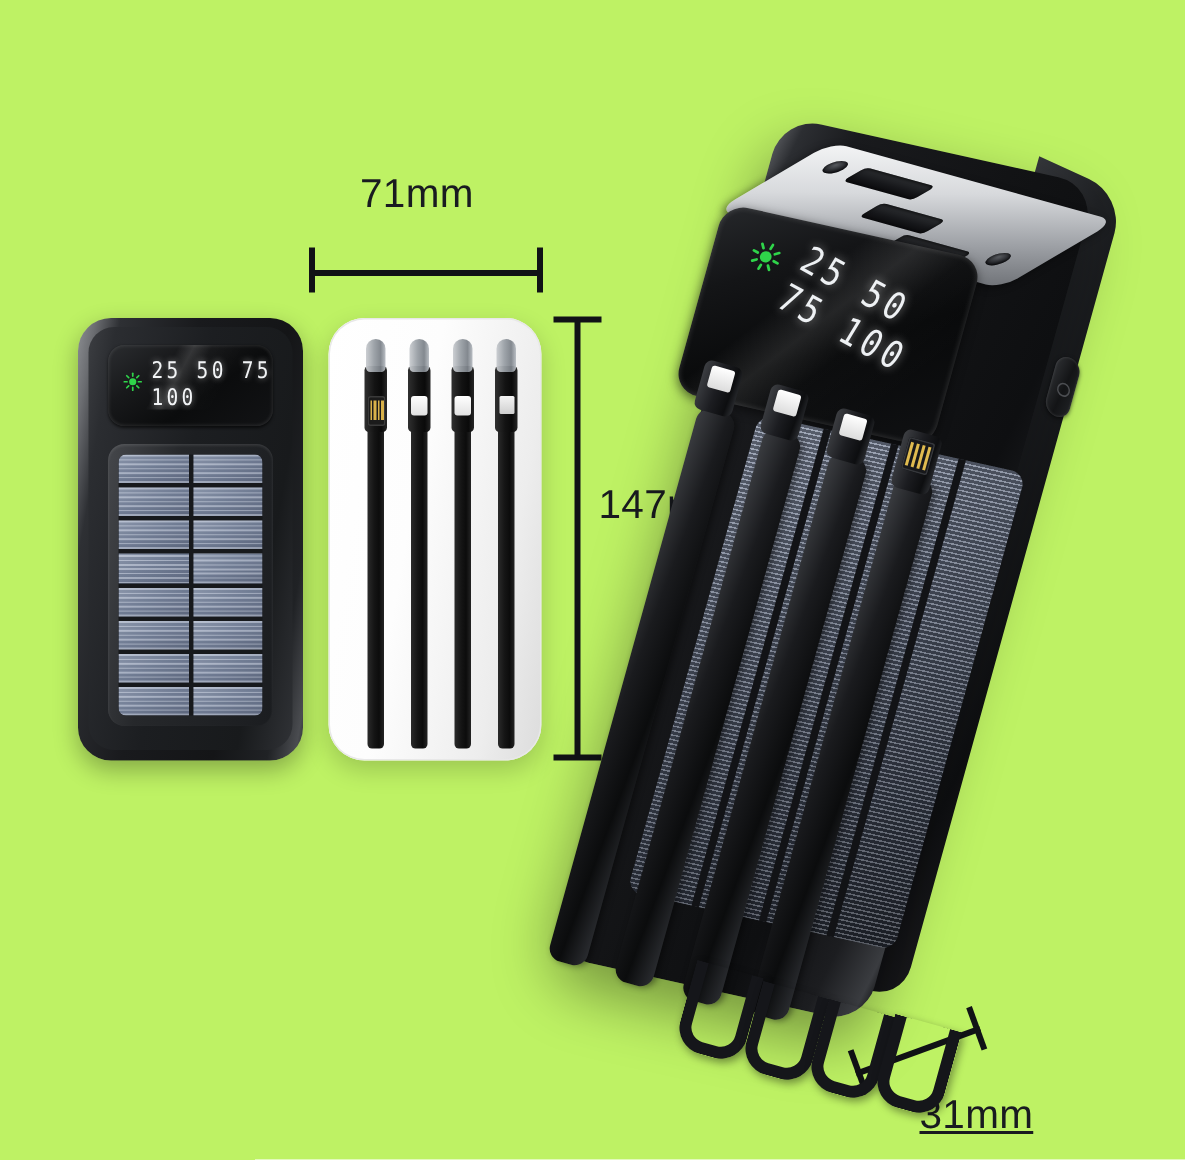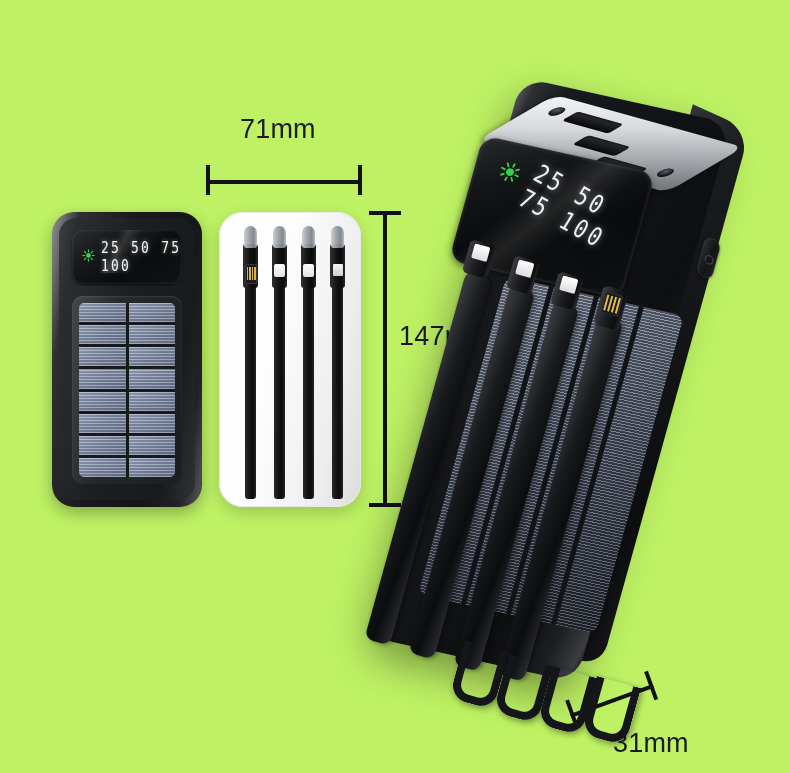--- a/index.html
+++ b/index.html
@@ -449,21 +449,21 @@
     <div class="dim-tick-h" style="left:369px; top:211px; width:32px;"></div>
     <div class="dim-tick-h" style="left:369px; top:503px; width:32px;"></div>
   </div>
 
   <div>
     <div class="dim-group-rot" style="left:570px; top:714px; transform:rotate(-20deg);">
       <div class="dim-line-h" style="left:0px; top:0px; width:88px;"></div>
       <div class="dim-tick-v" style="left:0px; top:-14px; height:30px;"></div>
       <div class="dim-tick-v" style="left:84px; top:-14px; height:30px;"></div>
     </div>
-    <div class="dim-label" style="left:613px; top:728px;">31mm</div>
+    <div class="dim-label" style="left:613px; top:728px;text-decoration:underline;">31mm</div>
   </div>
 
   <div class="pb-small">
     <div class="pb-small-inner">
 
       <div class="pb-small-screen">
         <div class="lcd-row">
           <span class="sun-ico">
             <svg width="13" height="13" viewBox="0 0 24 24">
               <circle cx="12" cy="12" r="4.4" fill="#2fd44a"></circle>

